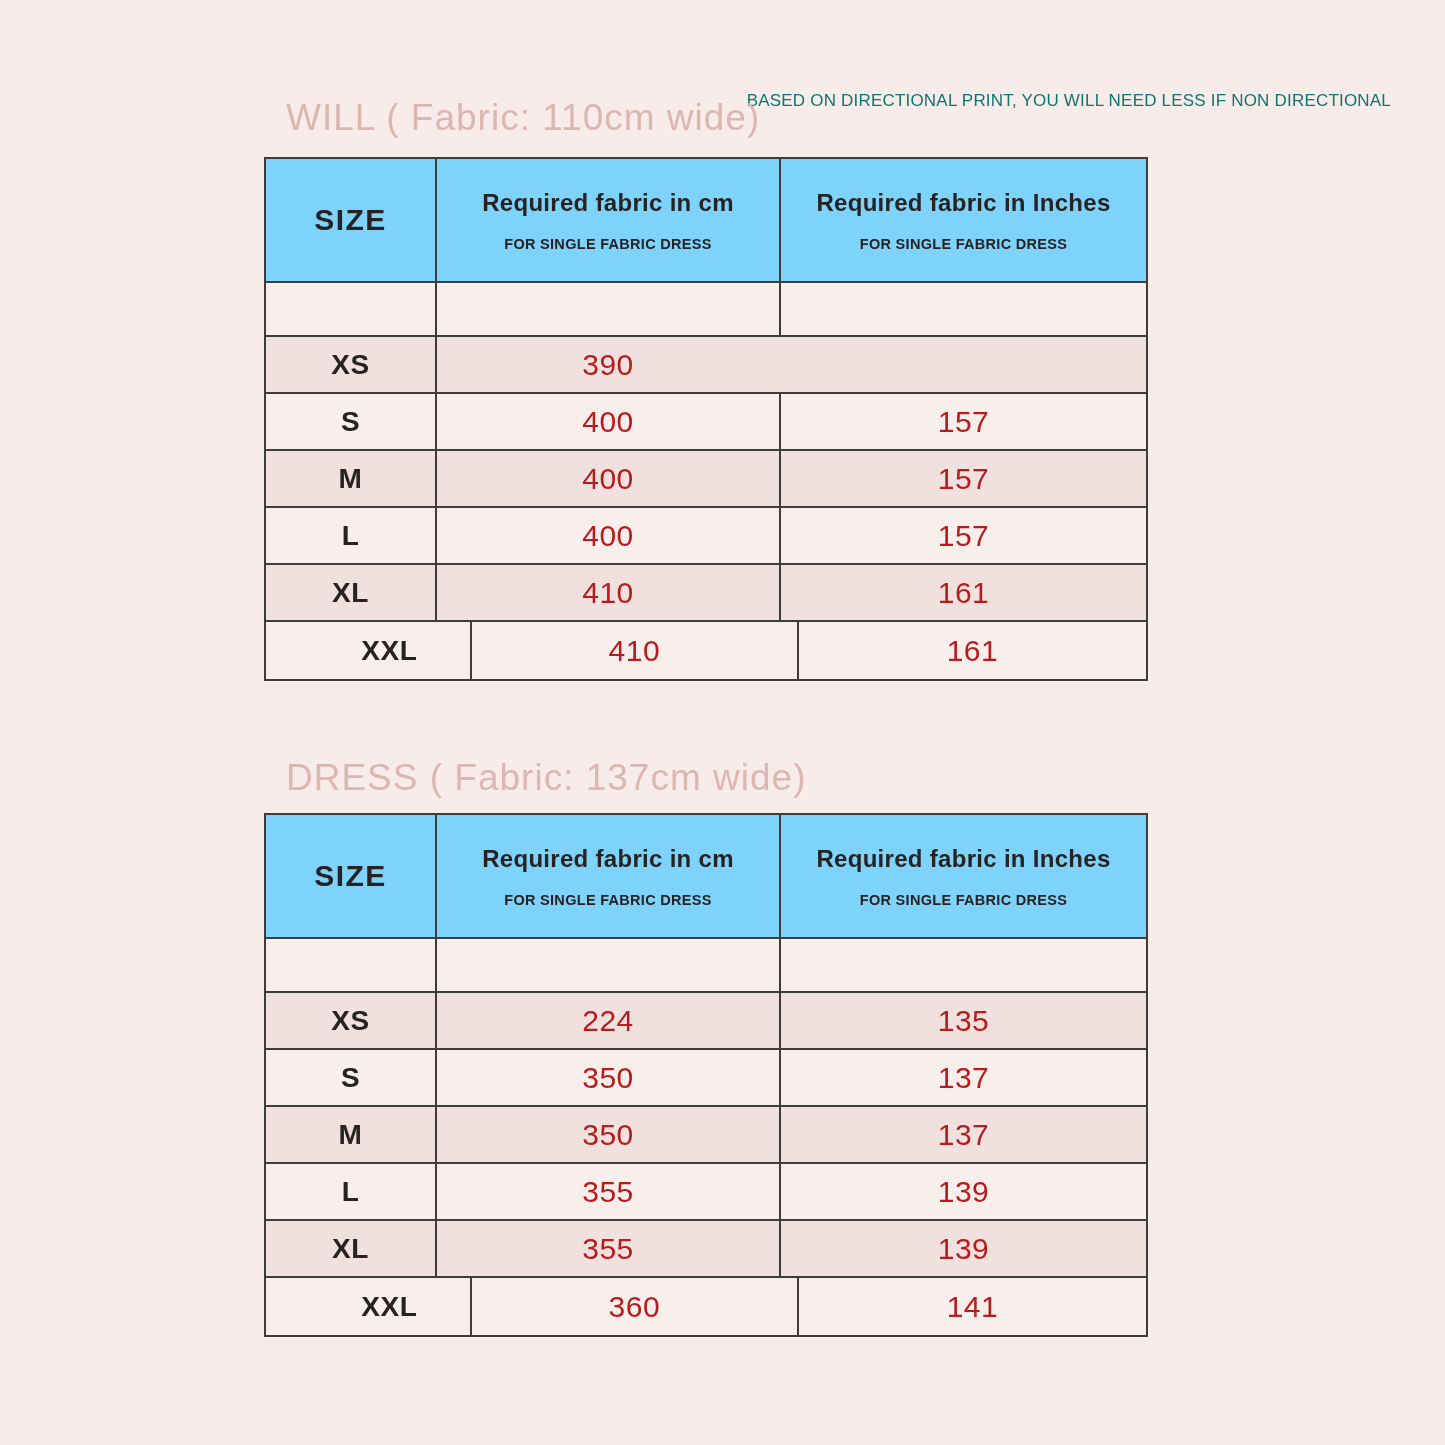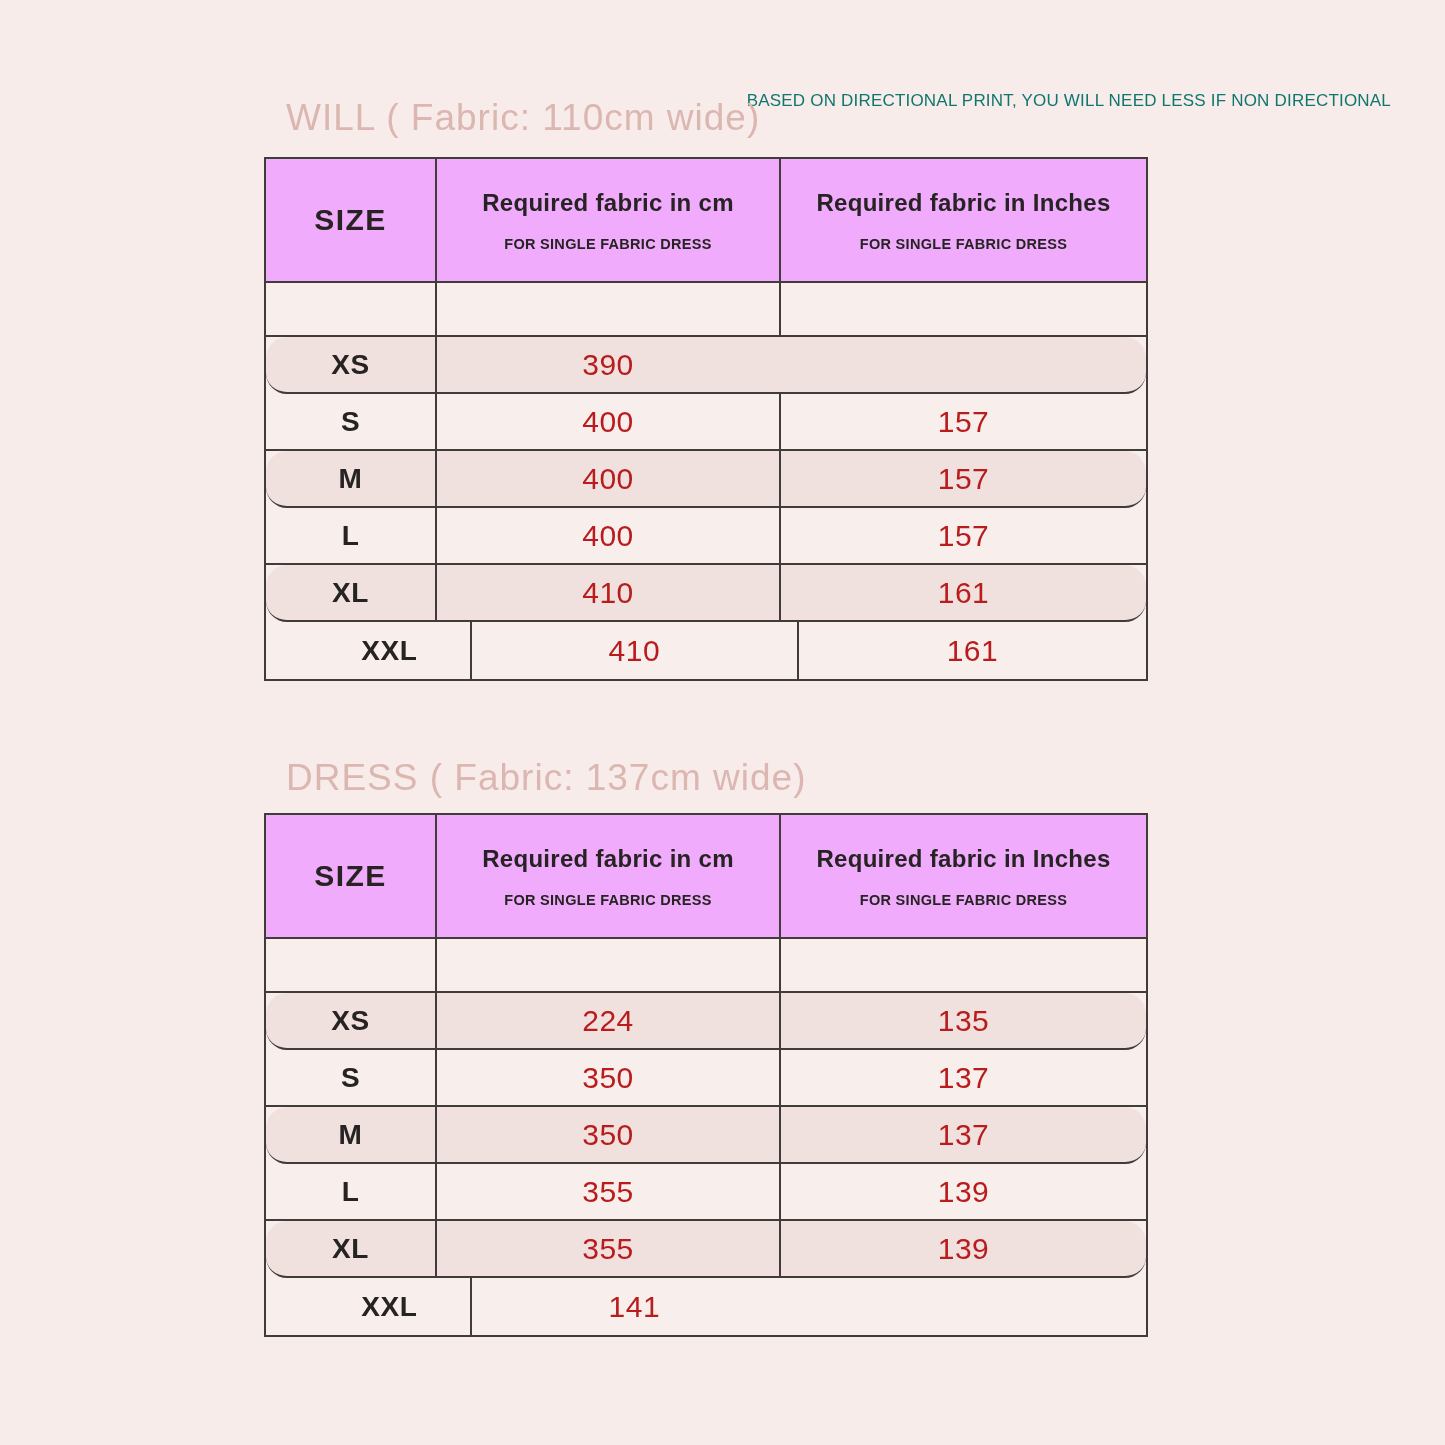--- a/index.html
+++ b/index.html
@@ -49,24 +49,24 @@
   .trow:last-child { border-bottom: none; padding-left: 43px; }
   .cell {
     display: flex;
     flex-direction: column;
     align-items: center;
     justify-content: center;
     text-align: center;
   }
   .cell + .cell { border-left: 2px solid #413c3a; }
 
-  .trow.header { height: 124px; background: #f0abfc; }
+  .trow.header { height: 124px; background: #7dd3fc; }
   .trow.spacer { height: 54px;  background: #f8efed; }
   .trow.data   { height: 57px; }
-  .trow.data.dark  { background: #f0e1df; border-radius: 21px; }
+  .trow.data.dark  { background: #f0e1df; }
   .trow.data.light { background: #f8efed; }
 
   .size-head {
     font-size: 30px;
     font-weight: bold;
     letter-spacing: 1.5px;
     color: #262322;
   }
   .col-title {
     font-size: 24px;
@@ -192,15 +192,16 @@
     <div class="cell num">355</div>
     <div class="cell num">139</div>
   </div>
   <div class="trow data dark">
     <div class="cell size-label">XL</div>
     <div class="cell num">355</div>
     <div class="cell num">139</div>
   </div>
   <div class="trow data light">
     <div class="cell size-label">XXL</div>
+    <div class="cell num">360</div>
     <div class="cell num">141</div>
   </div>
 </div>
 
 </body></html>

